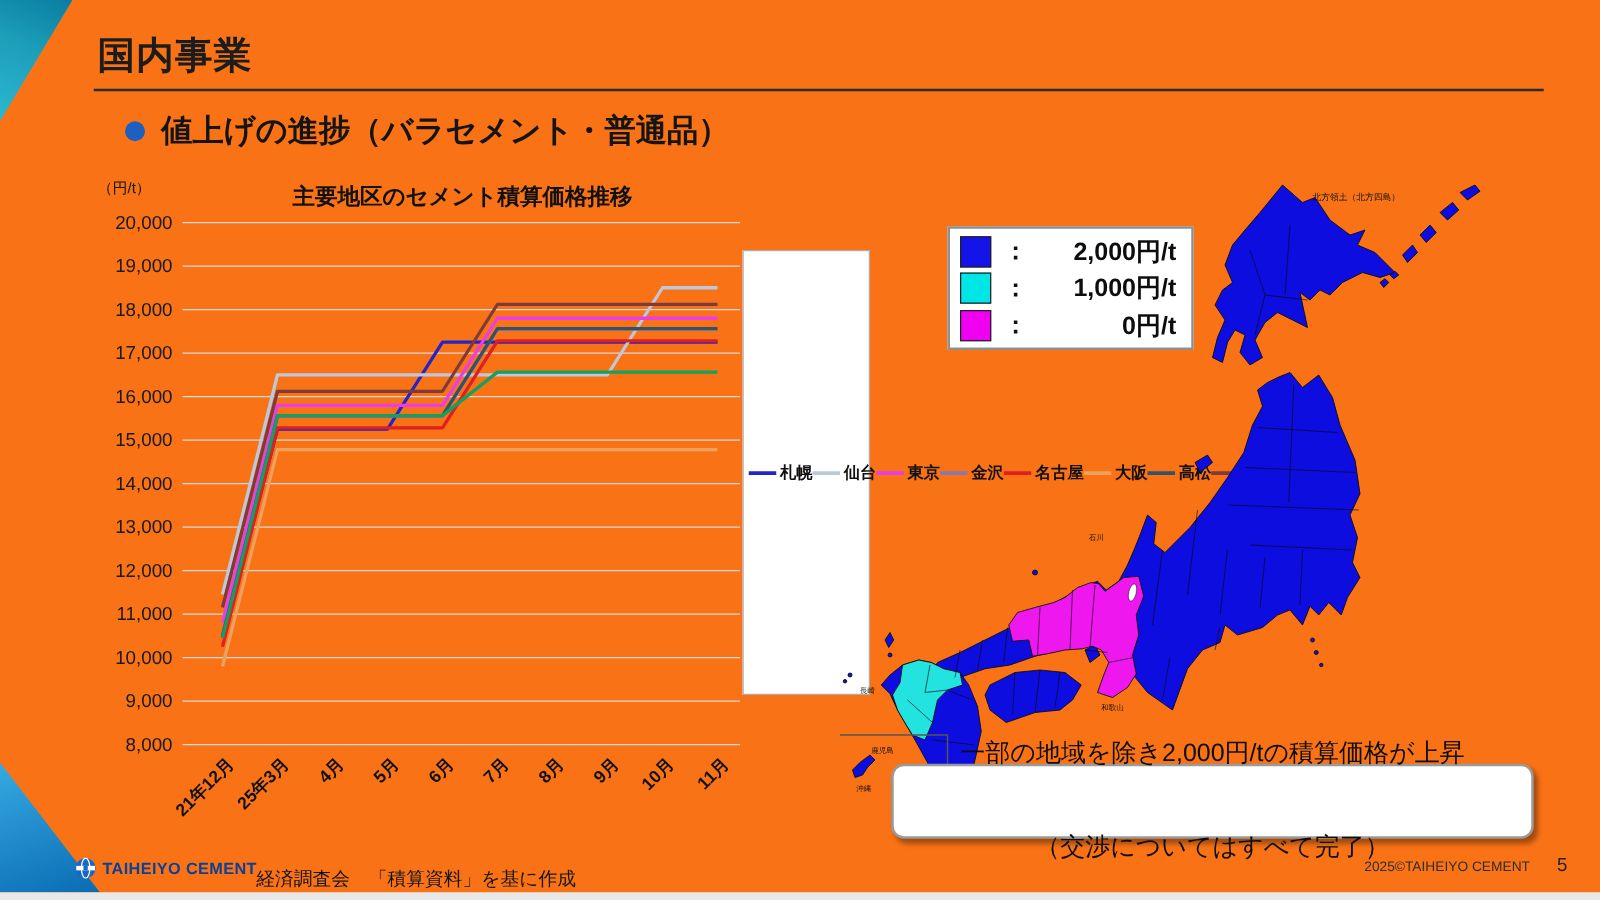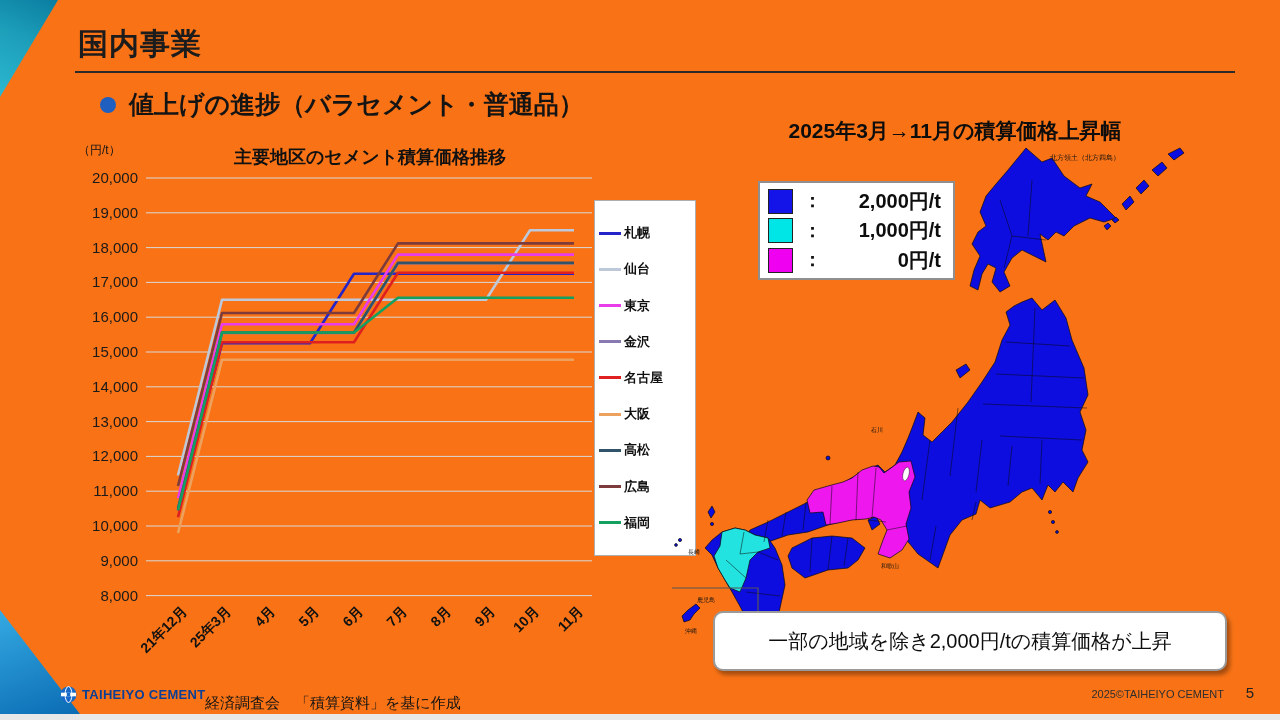--- a/index.html
+++ b/index.html
@@ -17,21 +17,21 @@
   .title-rule{position:absolute;left:75px;top:71px;width:1160px;height:2px;background:#2b2b2b;}
   .subtitle-row{position:absolute;left:100px;top:88px;display:flex;align-items:center;gap:13px;}
   .bullet-dot{width:16px;height:16px;border-radius:50%;background:#1f5fc0;}
   .subtitle-text{font-size:25px;font-weight:600;color:#141414;}
   
   .chart-unit{position:absolute;left:78px;top:142px;font-size:12px;font-weight:normal;color:#141414;}
   .chart-title{position:absolute;left:150px;top:145px;width:440px;text-align:center;
                font-size:18px;font-weight:bold;color:#111;}
   .chart-svg{position:absolute;left:60px;top:160px;}
   .chart-legend{position:absolute;left:594px;top:200px;width:102px;height:356px;background:#fff;
-                border:1px solid #aeaeae;box-sizing:border-box;display:flex;flex-direction:column;
+                border:1px solid #aeaeae;box-sizing:border-box;display:flex;flex-direction:row;
                 justify-content:space-around;padding:14px 4px;}
   .cl-item{display:flex;align-items:center;gap:3px;}
   .cl-swatch{display:inline-block;width:22px;height:3px;flex:none;}
   .cl-label{font-size:13px;font-weight:bold;color:#101010;white-space:nowrap;}
   
   .map-title{position:absolute;left:735px;top:117px;width:440px;text-align:center;
              font-size:21px;font-weight:bold;color:#0d0d0d;}
   .map-legend{position:absolute;left:758px;top:181px;width:197px;height:99px;background:#fff;
               border:2px solid #8f8f8f;box-sizing:border-box;display:flex;flex-direction:column;
               justify-content:space-evenly;padding:2px 8px;}
@@ -150,21 +150,20 @@
       <div class="cl-item">
         <span class="cl-swatch" style="background: rgb(125, 59, 59);"></span>
         <span class="cl-label">広島</span>
       </div>
       <div class="cl-item">
         <span class="cl-swatch" style="background: rgb(20, 160, 94);"></span>
         <span class="cl-label">福岡</span>
       </div>
     </div>
 
-  <div class="map-title">2025年3月→11月の積算価格上昇幅</div>
   <div class="map-legend">
       <div class="ml-row">
         <span class="ml-square" style="background: rgb(20, 20, 232);"></span>
         <span class="ml-colon">：</span>
         <span class="ml-value">2,000円/t</span>
       </div>
       <div class="ml-row">
         <span class="ml-square" style="background: rgb(0, 230, 230);"></span>
         <span class="ml-colon">：</span>
         <span class="ml-value">1,000円/t</span>
@@ -214,20 +213,21 @@
     <text x="425" y="20" font-size="7" fill="#111" text-anchor="middle">北方領土（北方四島）</text>
     <text x="217" y="292" font-size="6" fill="#111" text-anchor="middle">石川</text>
     <text x="230" y="428" font-size="6" fill="#111" text-anchor="middle">和歌山</text>
     <text x="40" y="414" font-size="6" fill="#111" text-anchor="end">長崎</text>
     <text x="46" y="462" font-size="6" fill="#111" text-anchor="middle">鹿児島</text>
     <text x="31" y="493" font-size="6" fill="#111" text-anchor="middle">沖縄</text>
   </svg>
 
   <div class="callout">
     <div>一部の地域を除き2,000円/tの積算価格が上昇</div>
+    <div>（交渉についてはすべて完了）</div>
   </div>
 
   <div class="logo">
     <svg width="17" height="17" viewBox="0 0 17 17">
       <circle cx="8.5" cy="8.5" r="8" fill="#1668c8"></circle>
       <rect x="1" y="6.7" width="15" height="3.6" fill="#ffffff"></rect>
       <ellipse cx="8.5" cy="8.5" rx="3.4" ry="8" fill="none" stroke="#ffffff" stroke-width="1"></ellipse>
       <rect x="6.8" y="6.7" width="3.4" height="3.6" fill="#1668c8"></rect>
     </svg>
     <span class="logo-text">TAIHEIYO CEMENT</span>

